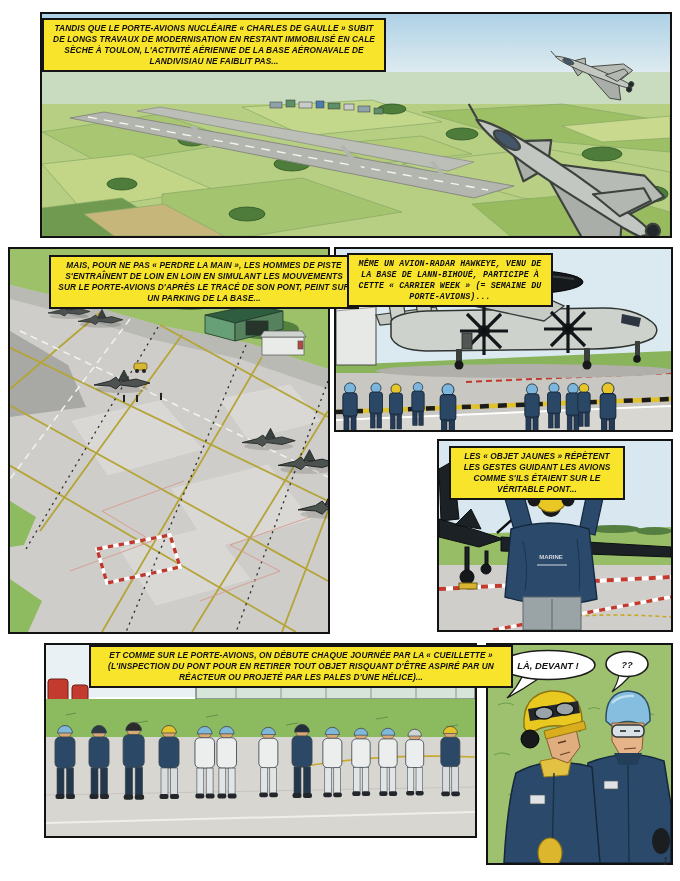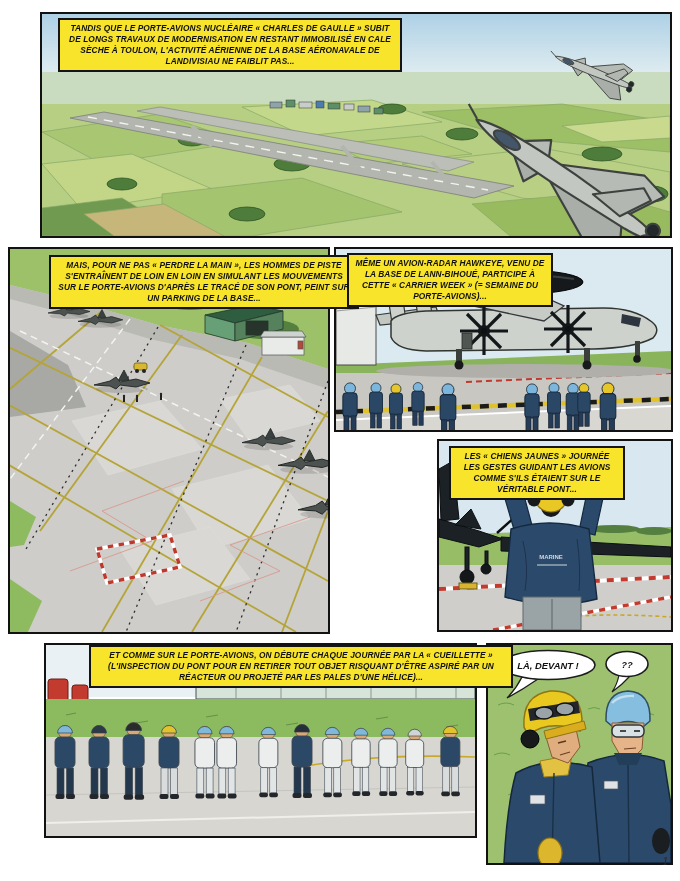--- a/index.html
+++ b/index.html
@@ -79,21 +79,21 @@
           <rect x="274" y="87" width="8" height="7" fill="#4c7cae"></rect>
         <rect x="286" y="89" width="12" height="6" fill="#5d8f68"></rect>
           <rect x="302" y="90" width="10" height="6" fill="#c8cdc9"></rect>
         <rect x="316" y="92" width="12" height="6" fill="#8fa3ab"></rect>
           <rect x="332" y="94" width="9" height="6" fill="#5d8f68"></rect>
       </g>
       <use href="#rafale" transform="translate(552,58) rotate(22) scale(0.42)"></use>
       <use href="#rafale" transform="translate(524,166) rotate(34) scale(1.08)"></use>
     </svg>
   </div>
-  <div class="caption" style="left:58px;top:18px;width:344px;">TANDIS QUE LE PORTE-AVIONS NUCLÉAIRE « CHARLES DE GAULLE » SUBIT DE LONGS TRAVAUX DE MODERNISATION EN RESTANT IMMOBILISÉ EN CALE SÈCHE À TOULON, L'ACTIVITÉ AÉRIENNE DE LA BASE AÉRONAVALE DE LANDIVISIAU NE FAIBLIT PAS...</div>
+  <div class="caption" style="left:42px;top:18px;width:344px;">TANDIS QUE LE PORTE-AVIONS NUCLÉAIRE « CHARLES DE GAULLE » SUBIT DE LONGS TRAVAUX DE MODERNISATION EN RESTANT IMMOBILISÉ EN CALE SÈCHE À TOULON, L'ACTIVITÉ AÉRIENNE DE LA BASE AÉRONAVALE DE LANDIVISIAU NE FAIBLIT PAS...</div>
 
   <div class="panel" style="left:8px;top:247px;width:322px;height:387px;">
     <svg viewBox="0 0 318 383" preserveAspectRatio="none">
       <defs>
         <g id="jet2">
           <ellipse cx="28" cy="12" rx="26" ry="4" fill="#00000022"></ellipse>
           <polygon points="24,4 30,-7 35,3" fill="#394040" stroke="#1f2422" stroke-width="0.8"></polygon>
           <polygon points="0,8 16,4 22,0 26,5 42,2 56,6 42,10 26,8 22,12 16,9" fill="#4c524f" stroke="#1f2422" stroke-width="0.9"></polygon>
         </g>
       </defs>
@@ -247,21 +247,21 @@
         <use href="#crewman" transform="translate(82,163) scale(0.95)"></use>
         <use href="#crewman" transform="translate(112,172) scale(1.2)"></use>
         <use href="#crewman" transform="translate(196,169) scale(1.1)"></use>
         <use href="#crewman" transform="translate(218,165)"></use>
         <use href="#crewman" transform="translate(237,167) scale(1.05)"></use>
         <use href="#crewman" transform="translate(248,164) scale(0.95)" style="--h:#e6c628"></use>
         <use href="#crewman" transform="translate(272,171) scale(1.2)" style="--h:#e6c628"></use>
       </g>
     </svg>
   </div>
-  <div class="caption" style="left:347px;top:253px;width:206px;">MÊME UN AVION-RADAR HAWKEYE, VENU DE LA BASE DE LANN-BIHOUÉ, PARTICIPE À CETTE « CARRIER WEEK » (= SEMAINE DU PORTE-AVIONS)...</div>
+  <div class="caption" style="left:347px;top:253px;width:206px;font-family:Liberation Mono, monospace;">MÊME UN AVION-RADAR HAWKEYE, VENU DE LA BASE DE LANN-BIHOUÉ, PARTICIPE À CETTE « CARRIER WEEK » (= SEMAINE DU PORTE-AVIONS)...</div>
 
   <div class="panel" style="left:437px;top:439px;width:236px;height:193px;">
     <svg viewBox="0 0 232 189" preserveAspectRatio="none">
       <rect x="0" y="0" width="232" height="96" fill="#d8e7f0"></rect>
       <polygon points="0,94 232,86 232,124 0,130" fill="#97bd66"></polygon>
       <g fill="#557f41">
         <ellipse cx="175" cy="88" rx="26" ry="4"></ellipse>
           <ellipse cx="215" cy="90" rx="18" ry="4"></ellipse>
           <ellipse cx="120" cy="92" rx="20" ry="3.5"></ellipse>
       </g>
@@ -305,21 +305,21 @@
         <rect x="84" y="156" width="58" height="33" fill="#9aa3a6" stroke="#5f686b" stroke-width="1"></rect>
         <line x1="113" y1="158" x2="113" y2="189" stroke="#6d7679" stroke-width="1.4"></line>
         <circle cx="112" cy="66" r="10" fill="#17191b"></circle>
         <circle cx="112" cy="54" r="17" fill="#e9c825" stroke="#8a7210" stroke-width="1.2"></circle>
         <path d="M96,50 Q112,34 128,50" stroke="#17191b" stroke-width="4" fill="none"></path>
         <circle cx="95" cy="59" r="6.5" fill="#17191b"></circle>
         <circle cx="129" cy="59" r="6.5" fill="#17191b"></circle>
       </g>
     </svg>
   </div>
-  <div class="caption" style="left:449px;top:446px;width:176px;">LES « CHIENS JAUNES » JOURNÉE LES GESTES GUIDANT LES AVIONS COMME S'ILS ÉTAIENT SUR LE VÉRITABLE PONT...</div>
+  <div class="caption" style="left:449px;top:446px;width:176px;">LES « OBJET JAUNES » RÉPÈTENT LES GESTES GUIDANT LES AVIONS COMME S'ILS ÉTAIENT SUR LE VÉRITABLE PONT...</div>
 
   <div class="panel" style="left:44px;top:643px;width:433px;height:195px;">
     <svg viewBox="0 0 429 191" preserveAspectRatio="none">
       <defs>
         <g id="walker">
           <circle cx="13" cy="9" r="6.5" fill="#d9a877" stroke="#7a5234" stroke-width="0.7"></circle>
           <path d="M5.5,10 a7.5,7.5 0 0 1 15,0 Z" fill="var(--h,#7fb8d8)" stroke="#33424e" stroke-width="0.7"></path>
           <rect x="3" y="14" width="20" height="31" rx="5" fill="var(--c,#2b4866)" stroke="#3c4650" stroke-width="0.9"></rect>
           <rect x="5" y="45" width="7" height="27" fill="var(--l,#24384d)" stroke="#3c4650" stroke-width="0.6"></rect>
           <rect x="14.5" y="45" width="7" height="27" fill="var(--l,#24384d)" stroke="#3c4650" stroke-width="0.6"></rect>

